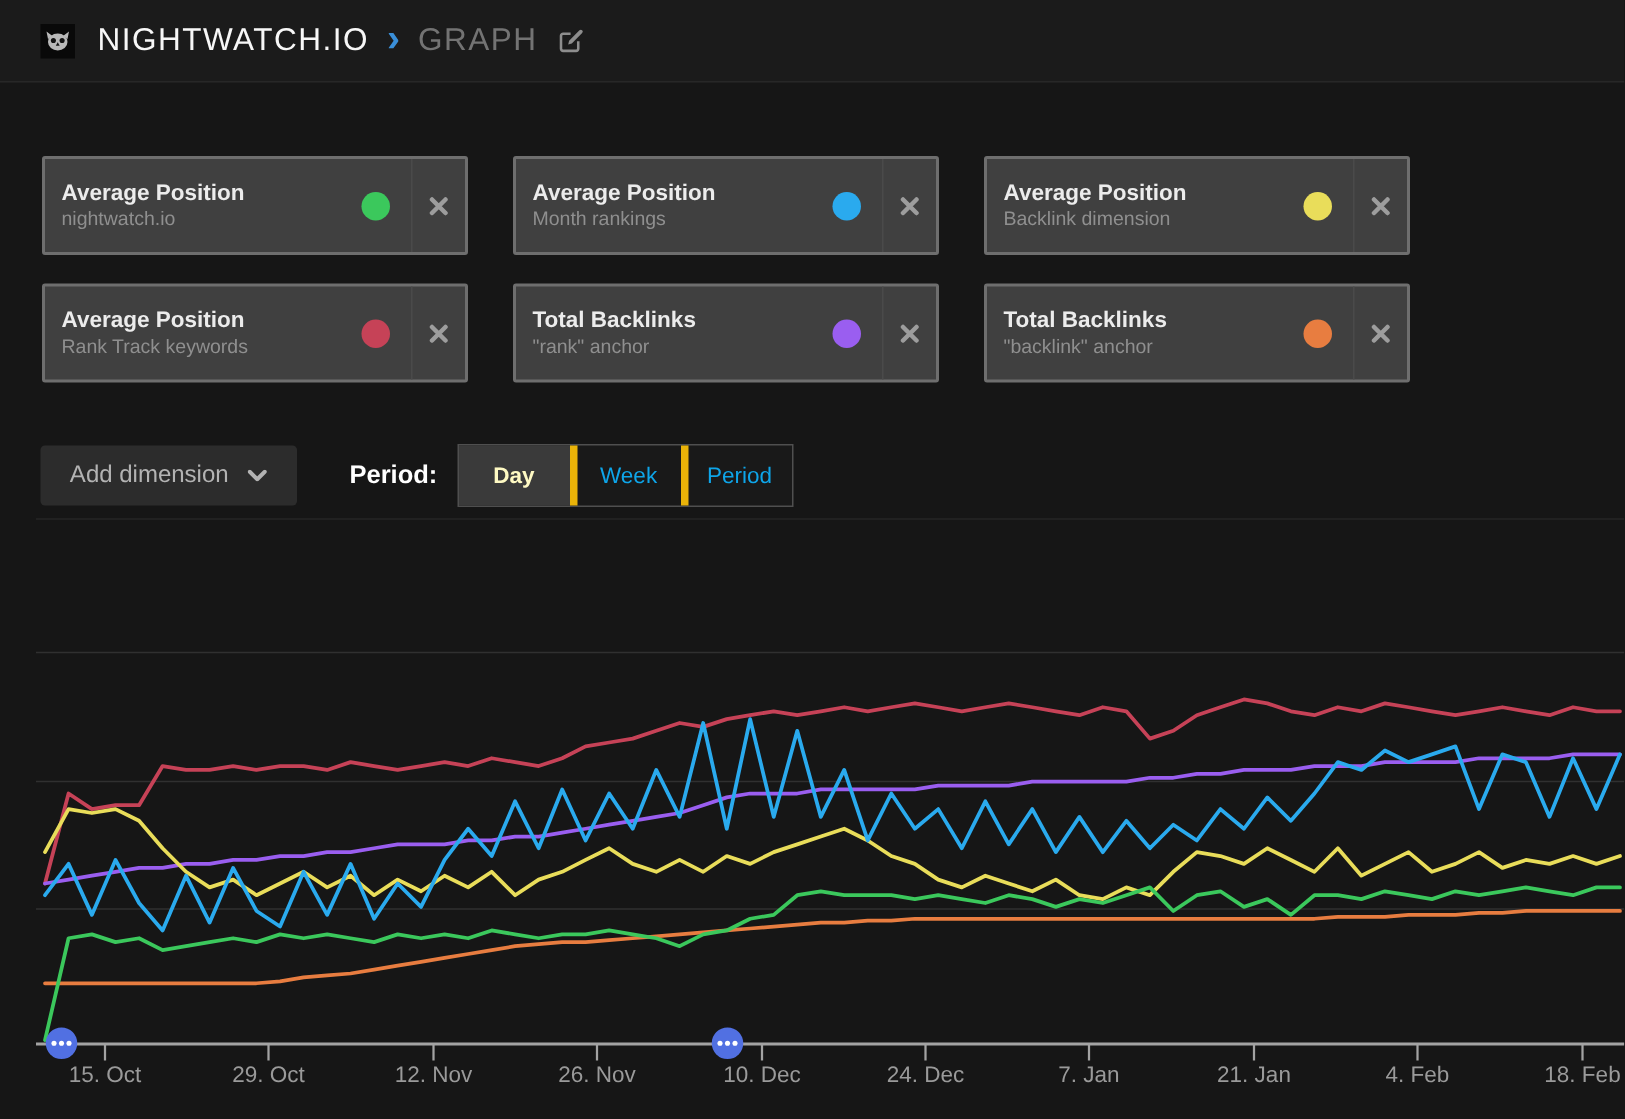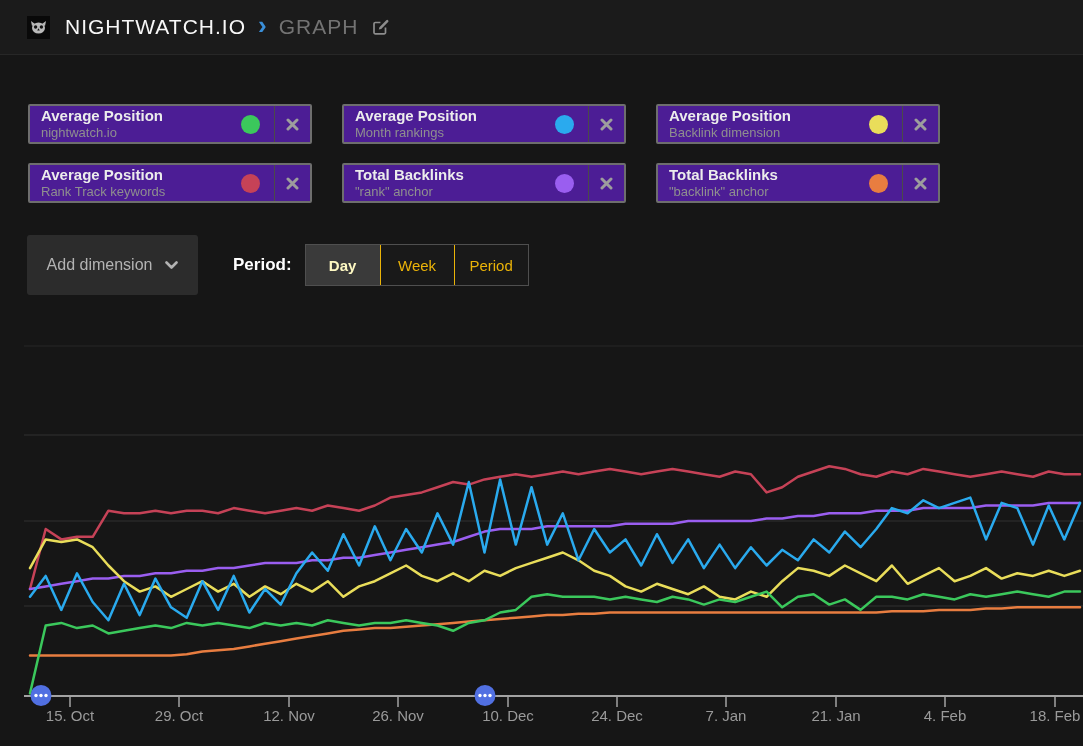--- a/index.html
+++ b/index.html
@@ -20,43 +20,43 @@
   .crumb-chev{color:#3a8fd9;font-size:26px;line-height:1;margin:0 12px 4px 12px;font-weight:bold;}
   .page-title{font-size:21px;color:#737373;letter-spacing:1px;}
   .edit-ic{margin-left:14px;display:flex;align-items:center;cursor:pointer;}
   
   .cards{
     margin:49px 0 0 28px;
     display:grid;grid-template-columns:repeat(3,284px);
     column-gap:30px;row-gap:19px;
   }
   .card{
-    height:40px;background:#4c1d95;border:2px solid #6e6e6e;border-radius:2px;
+    height:66px;background:#404040;border:2px solid #6e6e6e;border-radius:2px;
     display:flex;align-items:stretch;box-sizing:border-box;
   }
   .card-text{flex:1;padding-left:11px;display:flex;flex-direction:column;justify-content:center;min-width:0;}
   .card-title{font-size:15px;font-weight:bold;color:#ececec;line-height:1.2;white-space:nowrap;}
   .card-sub{font-size:13px;color:#8f8f8f;line-height:1.2;white-space:nowrap;}
   .dot{width:19px;height:19px;border-radius:50%;margin:auto 14px auto 0;flex:0 0 auto;}
   .card-x{
     width:36px;border:none;border-left:1px solid #4a4a4a;background:transparent;
     display:flex;align-items:center;justify-content:center;cursor:pointer;padding:0;flex:0 0 auto;
   }
   
   .controls{margin:41px 0 0 27px;display:flex;align-items:center;height:42px;}
   .add-dim{
-    width:171px;height:60px;background:#2c2c2c;border:none;border-radius:3px;
+    width:171px;height:40px;background:#2c2c2c;border:none;border-radius:3px;
     color:#b3b3b3;font-size:16px;font-family:inherit;
     display:flex;align-items:center;justify-content:center;gap:13px;cursor:pointer;
   }
   .period-label{margin-left:35px;color:#ffffff;font-weight:bold;font-size:17px;}
   .segmented{margin-left:13px;display:flex;height:42px;border:1px solid #4f4f4f;box-sizing:border-box;background:#191919;}
   .seg{
     width:74px;display:flex;align-items:center;justify-content:center;
-    font-size:15px;color:#eab308;border-left:1px solid #eab308;cursor:pointer;box-sizing:border-box;
+    font-size:15px;color:#0ea5e9;border-left:5px solid #eab308;cursor:pointer;box-sizing:border-box;
   }
   .seg:first-child{border-left:none;}
   .seg.selected{background:#3a3a3a;color:#fef9c3;font-weight:bold;}
   
   #chart{position:absolute;top:340px;left:0;}
   .tick-label{fill:#9a9a9a;font-size:15px;font-family:"Liberation Sans",sans-serif;}
 </style>
 </head>
 <body>
 

